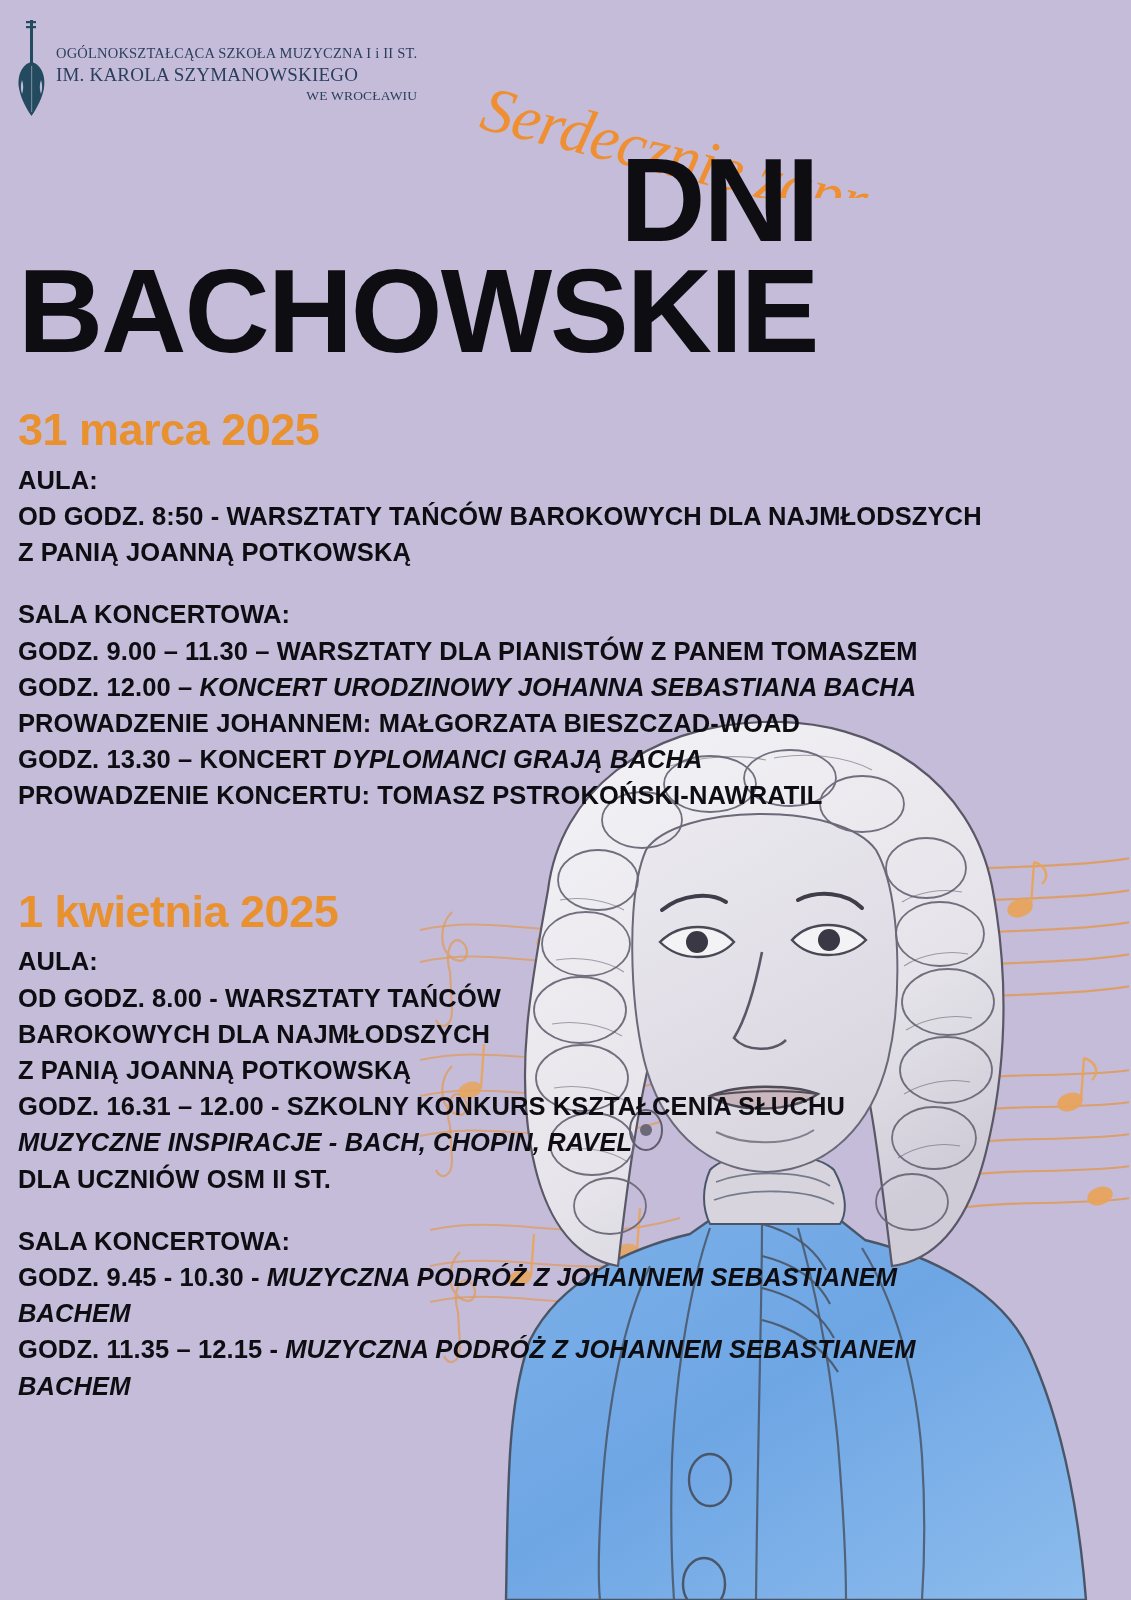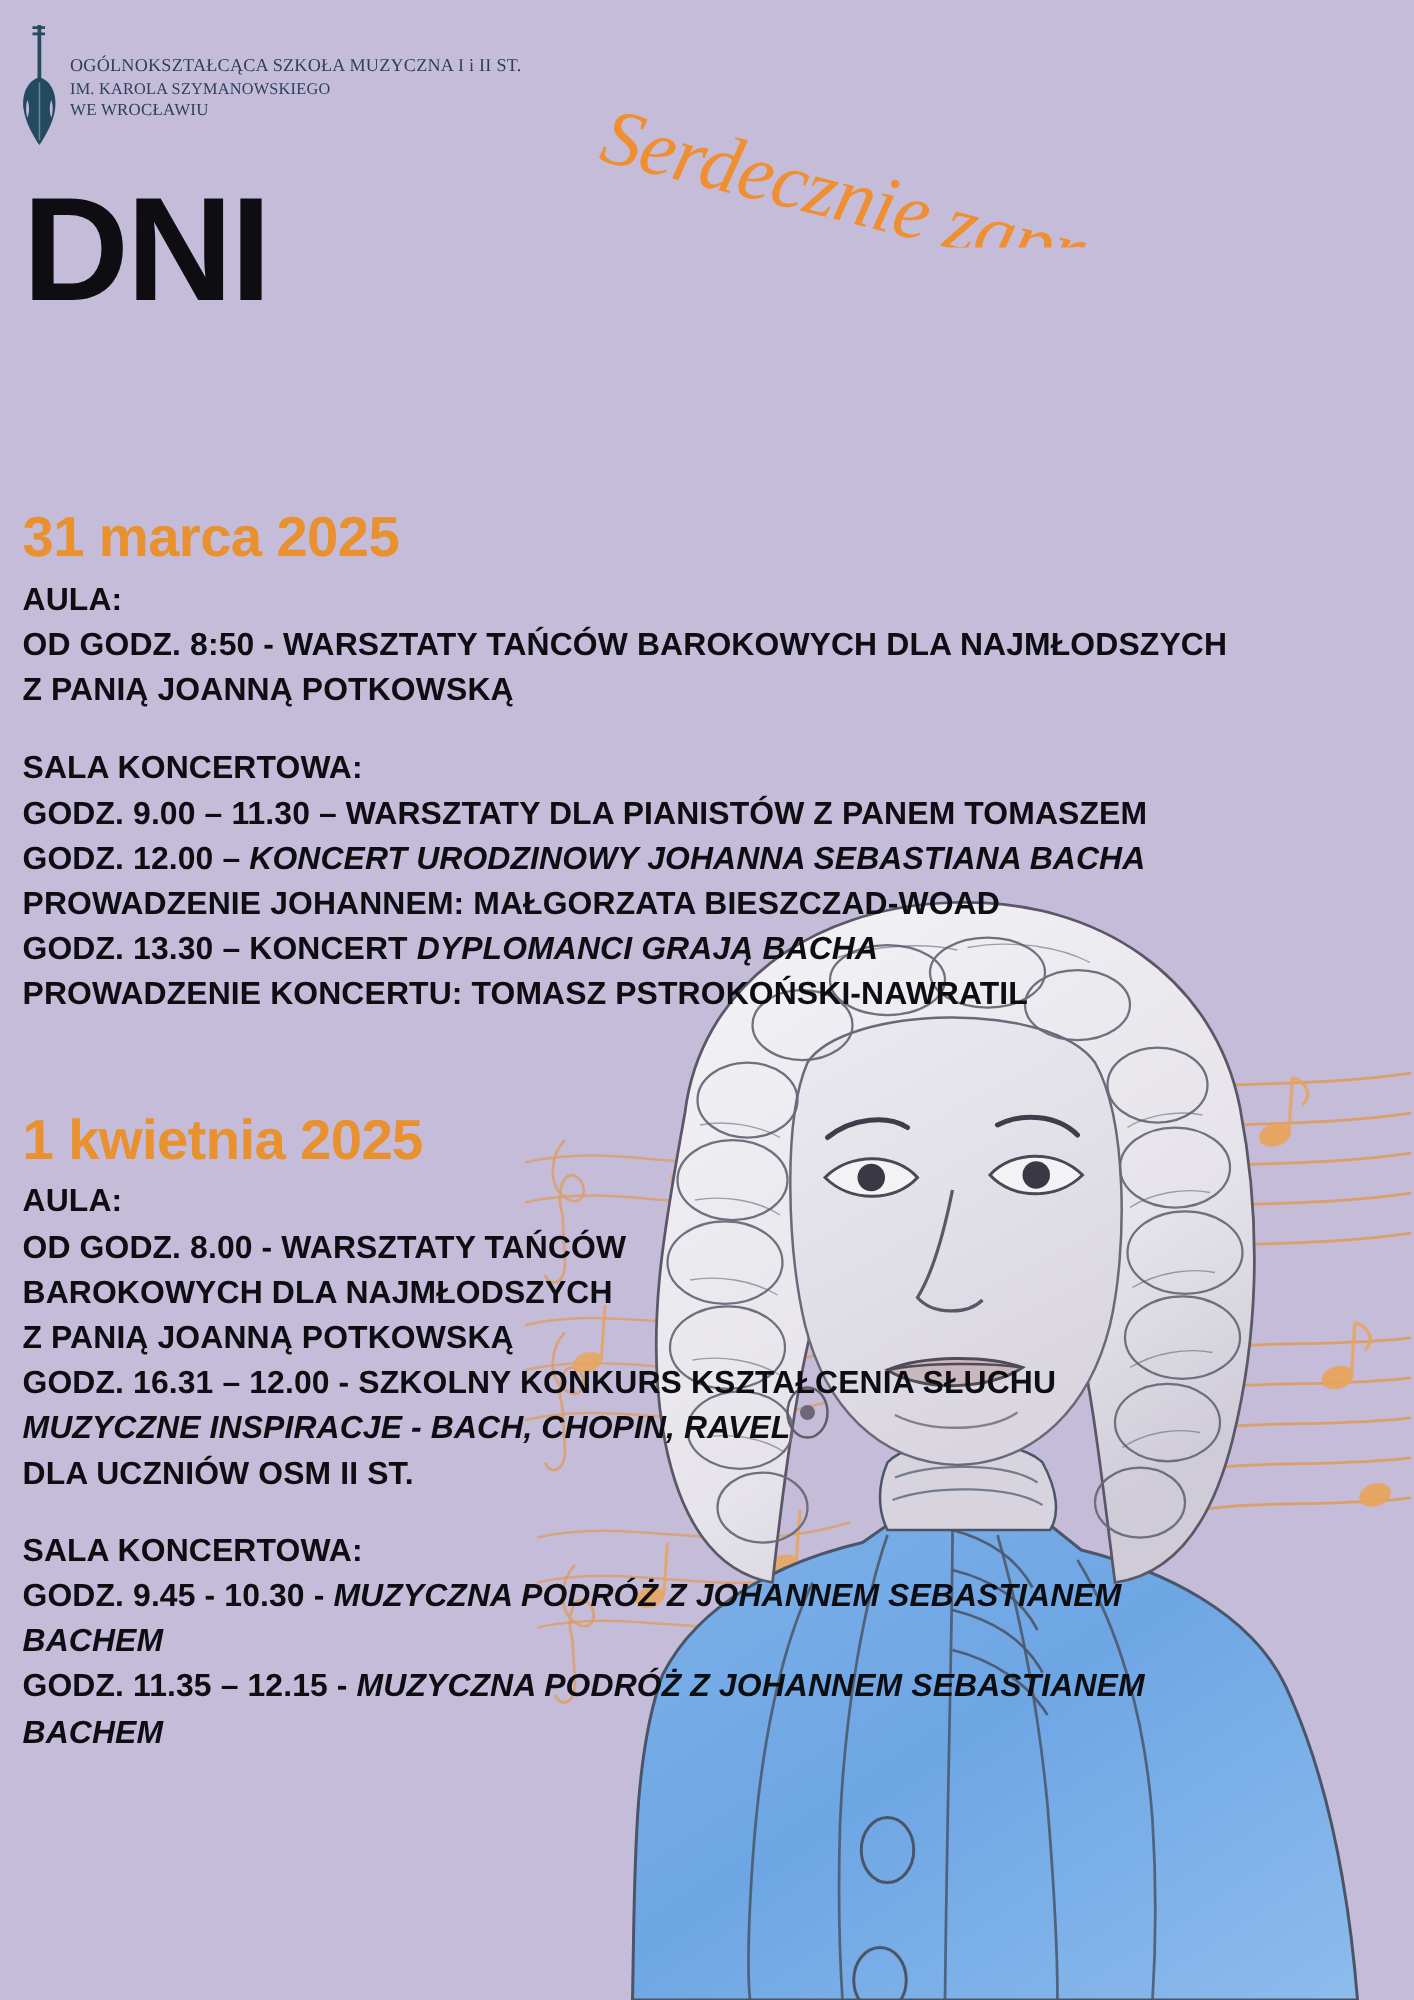--- a/index.html
+++ b/index.html
@@ -47,22 +47,22 @@
   .violin-icon { width: 36px; height: 108px; flex: 0 0 auto; }
   .logo-text {
     margin-left: 6px;
     margin-top: 26px;
     color: #2b3f5c;
     font-family: "Liberation Serif", serif;
     line-height: 1.28;
     letter-spacing: .2px;
   }
   .logo-line1 { font-size: 14.5px; }
-  .logo-line2 { font-size: 13px; }
-  .logo-line3 { font-size: 13.5px; }
+  .logo-line2 { font-size: 19px; }
+  .logo-line3 { font-size: 13.5px; text-align: right; }
 
   
   .invite {
     position: absolute;
     left: 470px;
     top: 58px;
     width: 640px;
     height: 140px;
     z-index: 6;
   }
@@ -323,20 +323,21 @@
   </div>
 
   <div class="invite">
     <svg width="640" height="140" viewBox="0 0 640 140">
       <text id="invite-text" x="8" y="70" transform="rotate(14 8 70)" fill="#ef8f31" font-family="'Liberation Serif', serif" font-size="64" font-style="italic" font-weight="400" textLength="600">Serdecznie zapraszamy!</text>
     </svg>
   </div>
 
   <div class="title">
     <span class="l1">DNI</span>
+    <span class="l2">BACHOWSKIE</span>
   </div>
 
   <div class="content" id="content">
       <div class="day">
         <div class="day-date">31 marca 2025</div>
         <div class="venue">AULA:</div>
         <div class="entry"><span>OD GODZ. 8:50 - WARSZTATY TAŃCÓW BAROKOWYCH DLA NAJMŁODSZYCH</span></div>
         <div class="entry"><span>Z PANIĄ JOANNĄ POTKOWSKĄ</span></div>
         <div class="gap-sm"></div>
         <div class="venue">SALA KONCERTOWA:</div>

